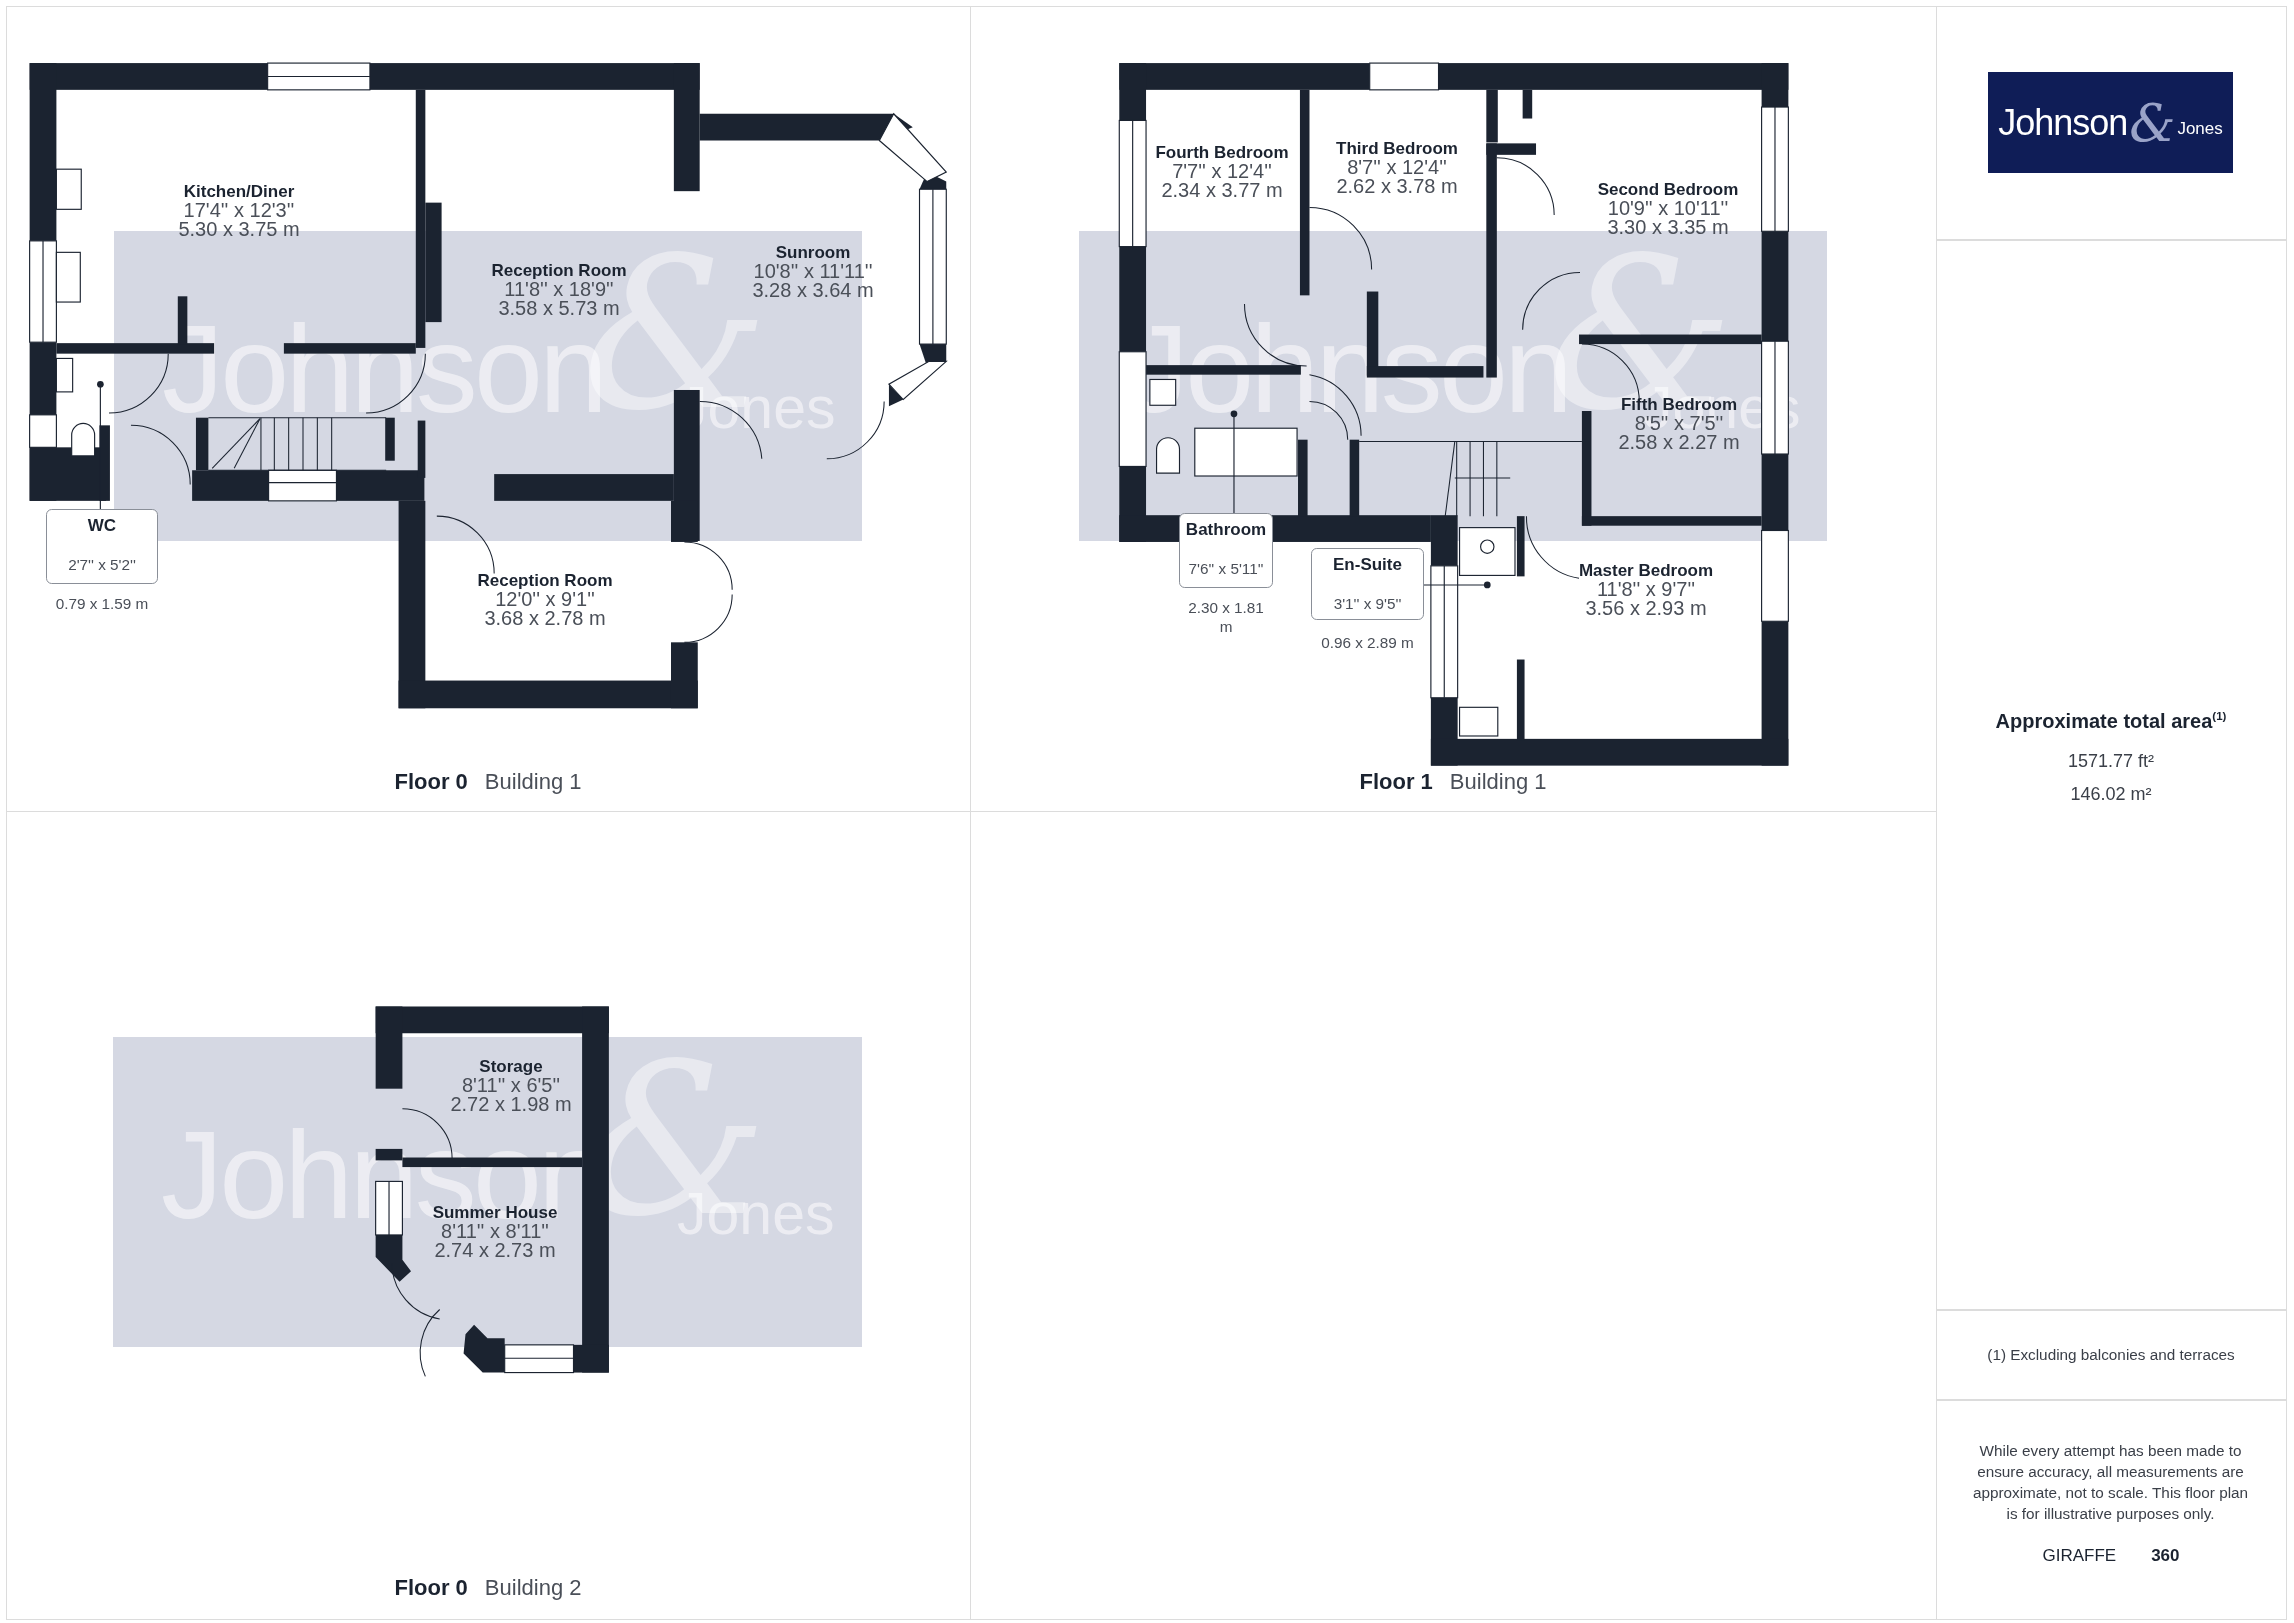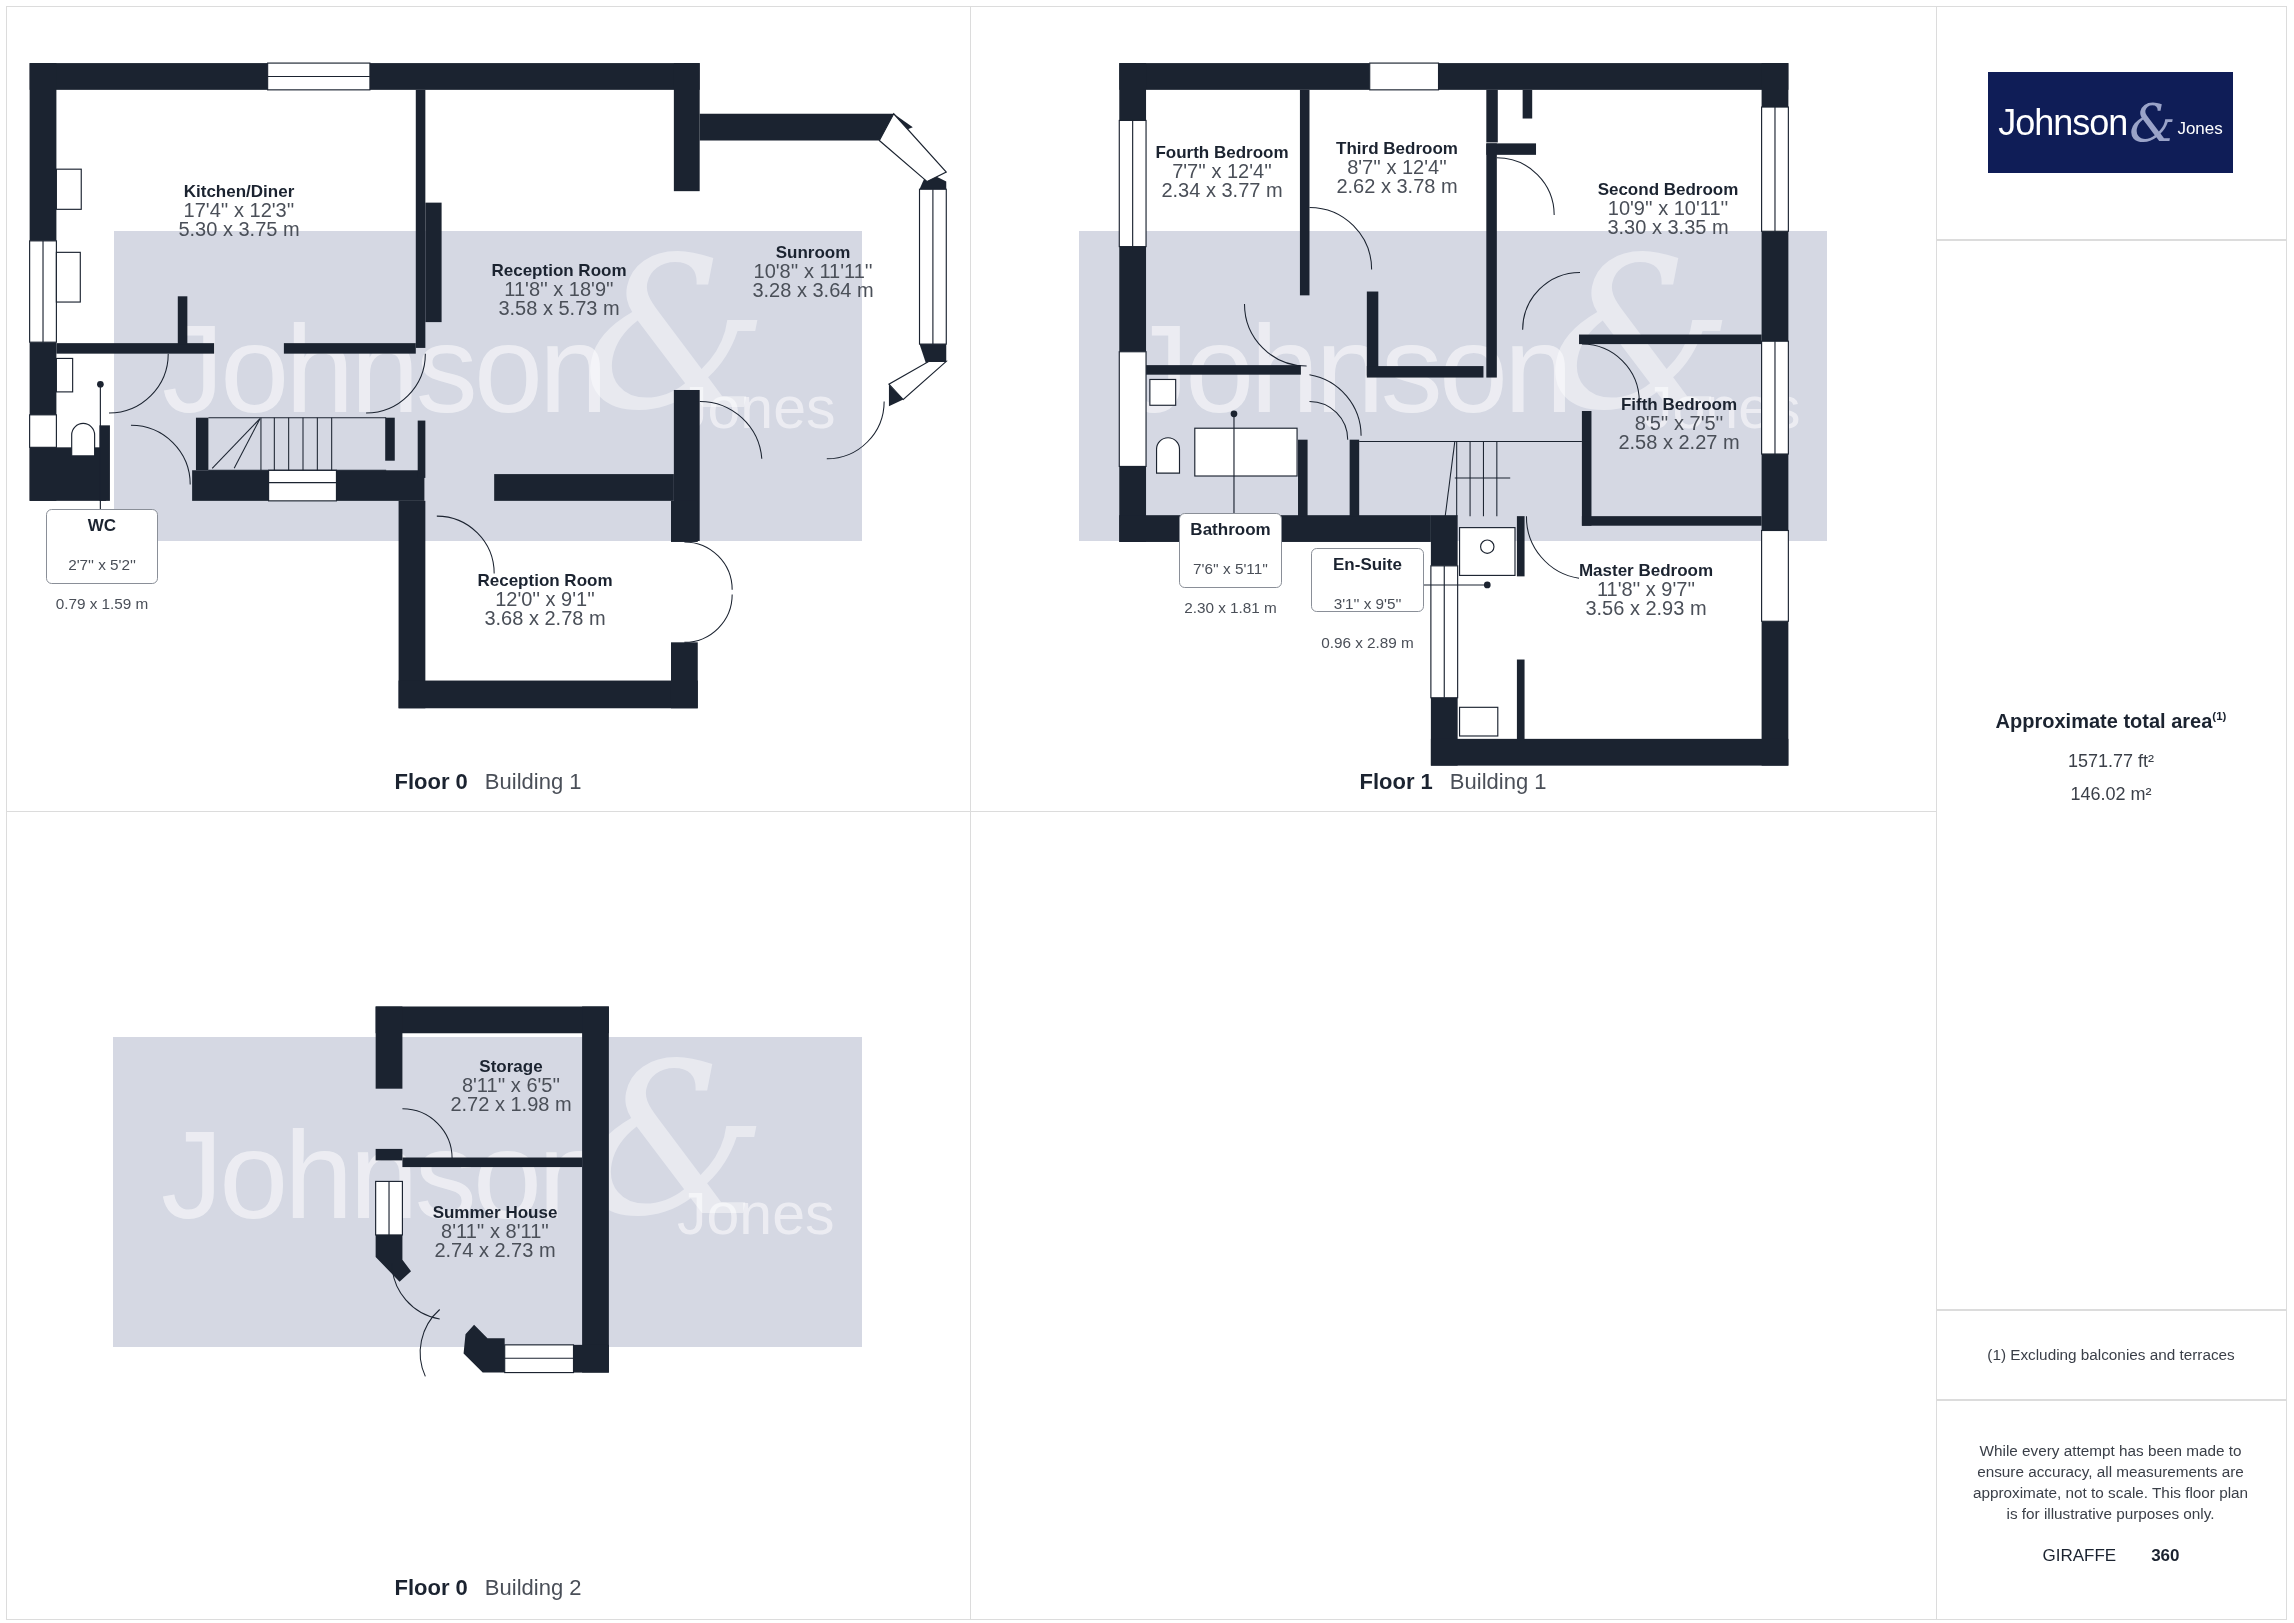--- a/index.html
+++ b/index.html
@@ -279,26 +279,26 @@
 <div class="room-label" style="left:1668px;top:180px;">
   <span class="rn">Second Bedroom</span>
   <span class="rd">10'9'' x 10'11''</span>
   <span class="rd">3.30 x 3.35 m</span>
 </div>
 <div class="room-label" style="left:1679px;top:395px;">
   <span class="rn">Fifth Bedroom</span>
   <span class="rd">8'5'' x 7'5''</span>
   <span class="rd">2.58 x 2.27 m</span>
 </div>
-<div class="room-box" style="left:1179px;top:513px;width:103px;height:75px;">
+<div class="room-box" style="left:1179px;top:513px;width:94px;height:75px;">
   <span class="rn">Bathroom</span>
   <span class="rd">7'6'' x 5'11''</span>
   <span class="rd">2.30 x 1.81 m</span>
 </div>
-<div class="room-box" style="left:1311px;top:548px;width:113px;height:64px;">
+<div class="room-box" style="left:1311px;top:548px;width:113px;height:72px;">
   <span class="rn">En-Suite</span>
   <span class="rd">3'1'' x 9'5''</span>
   <span class="rd">0.96 x 2.89 m</span>
 </div>
 <div class="room-label" style="left:1646px;top:561px;">
   <span class="rn">Master Bedroom</span>
   <span class="rd">11'8'' x 9'7''</span>
   <span class="rd">3.56 x 2.93 m</span>
 </div>
 <div class="floor-label" style="left:1453px;top:769px;">

